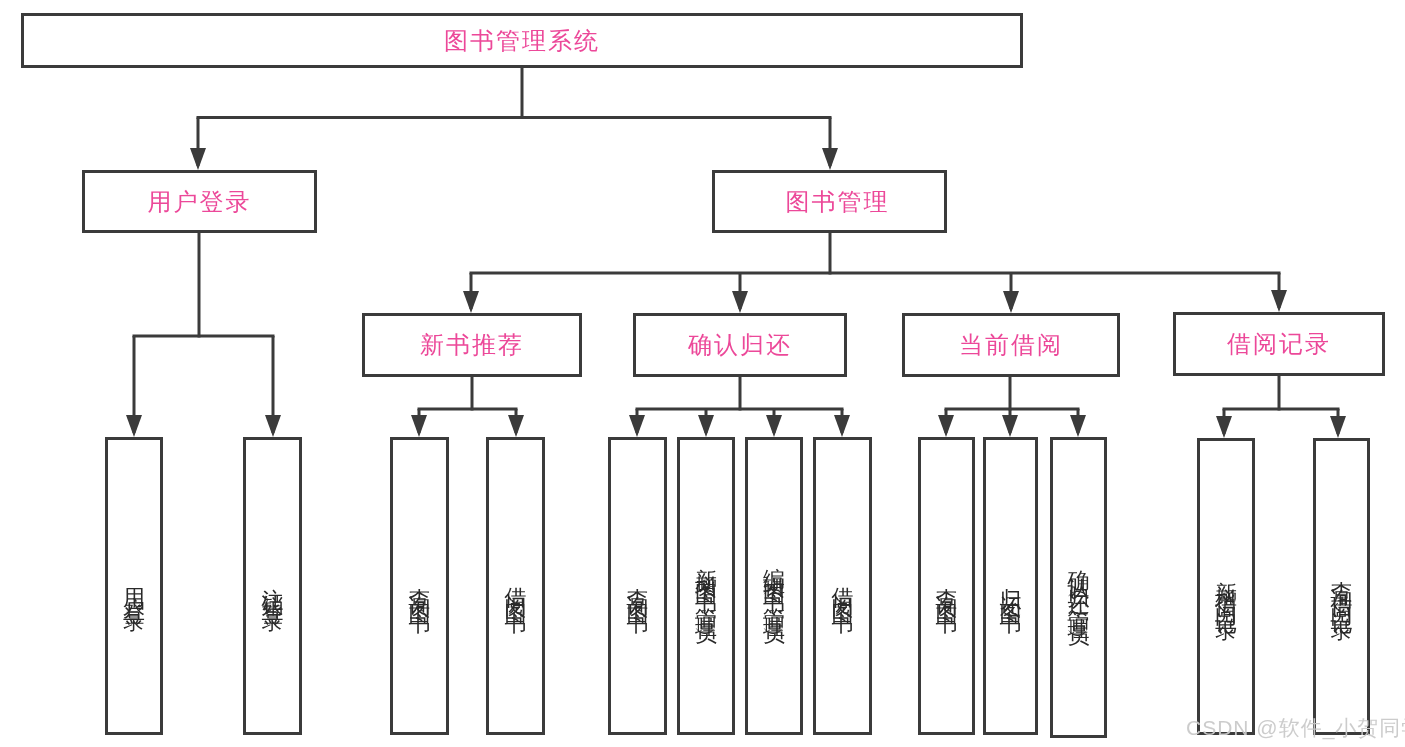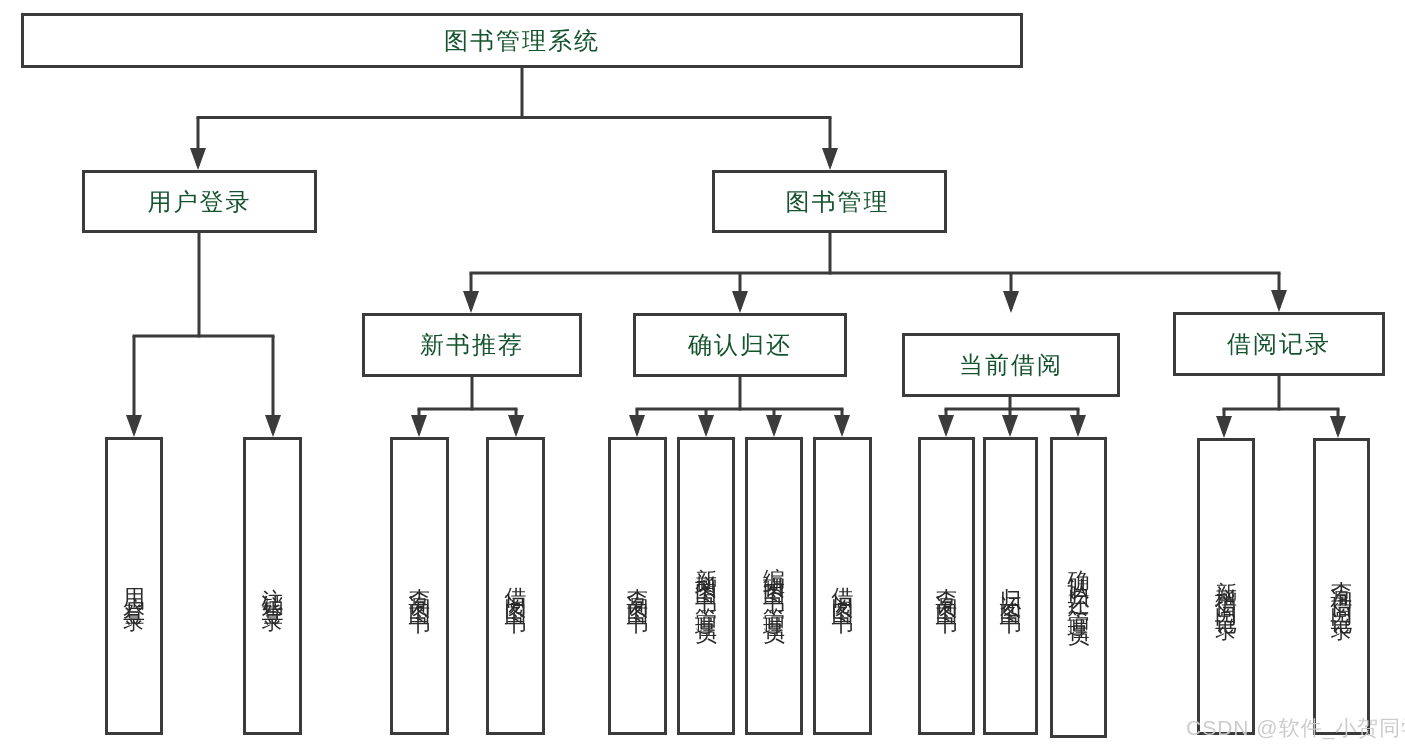--- a/index.html
+++ b/index.html
@@ -12,21 +12,21 @@
   }
   .edges{position:absolute;left:0;top:0;z-index:1;}
   .edges line{stroke:#3b3b3b;stroke-width:3;}
   .edges polygon{fill:#3b3b3b;}
   .box{
     position:absolute;
     box-sizing:border-box;
     border:3px solid #3b3b3b;
     background:#ffffff;
     display:flex;align-items:center;justify-content:center;
-    color:#14532d;
+    color:#ec4899;
     font-size:24px;
     letter-spacing:2px;
     z-index:2;
     white-space:nowrap;
   }
   .vbox{
     position:absolute;
     box-sizing:border-box;
     border:3px solid #3b3b3b;
     background:#ffffff;
@@ -129,21 +129,21 @@
   <div class="box" style="left:712px;top:170px;width:235px;height:63px;padding-left:16px;">
     <span>图书管理</span>
   </div>
 
   <div class="box" style="left:362px;top:313px;width:220px;height:64px;text-align:center;">
     <span>新书推荐</span>
   </div>
   <div class="box" style="left:633px;top:313px;width:214px;height:64px;">
     <span>确认归还</span>
   </div>
-  <div class="box" style="left:902px;top:313px;width:218px;height:64px;margin-top:20px;">
+  <div class="box" style="left:902px;top:313px;width:218px;height:64px;">
     <span>当前借阅</span>
   </div>
   <div class="box" style="left:1173px;top:312px;width:212px;height:64px;">
     <span>借阅记录</span>
   </div>
 
   <div class="vbox" style="left:105px;top:437px;width:58px;height:298px;">
     <span class="vtext">用户登录</span>
   </div>
   <div class="vbox" style="left:243px;top:437px;width:59px;height:298px;">

